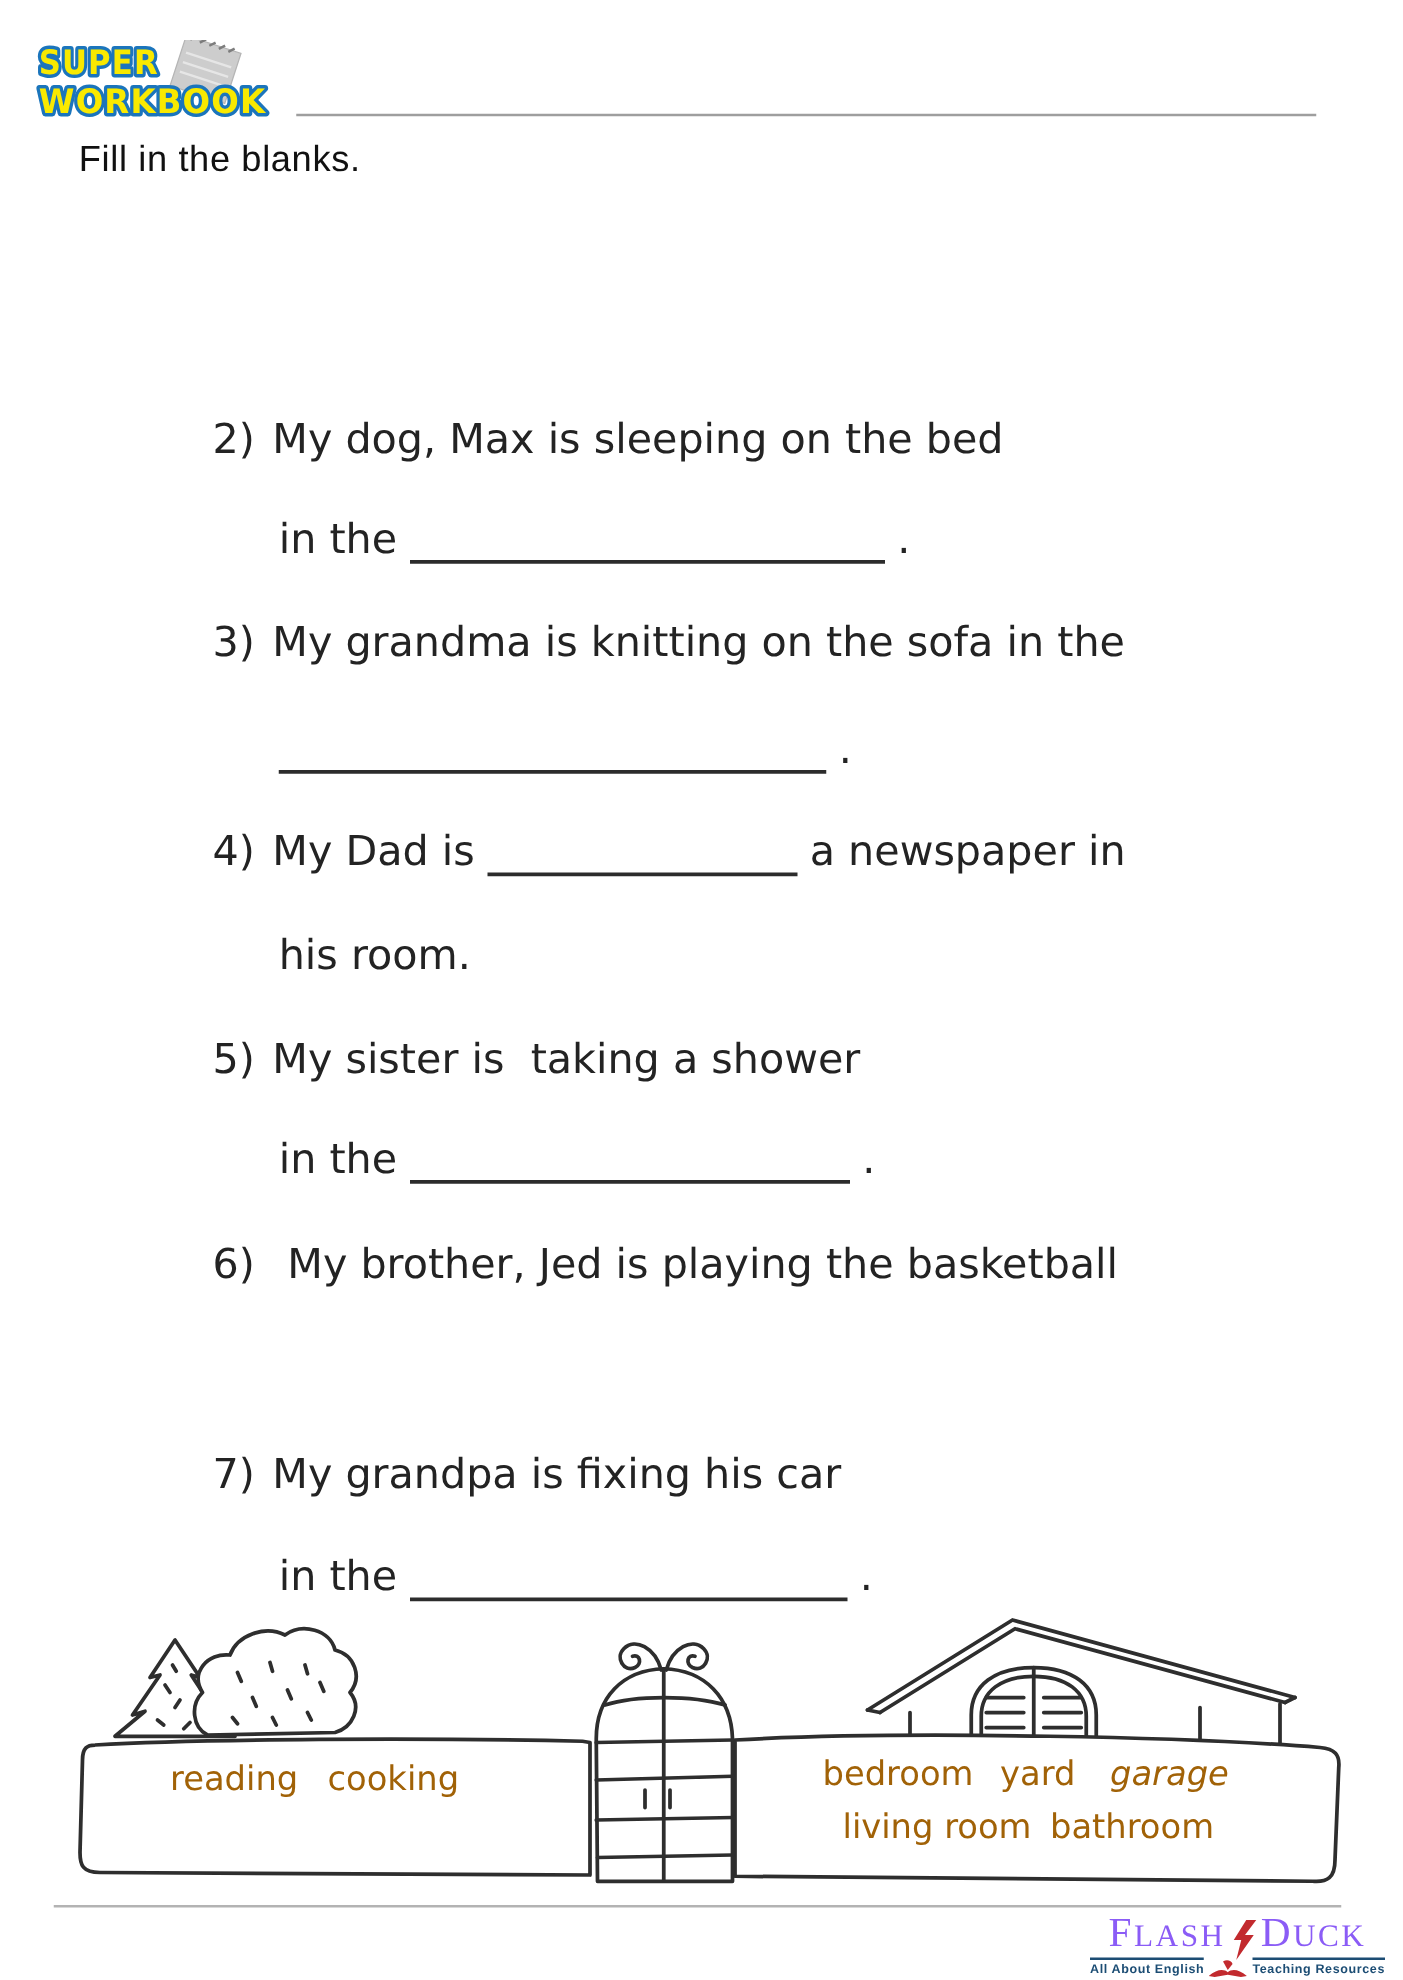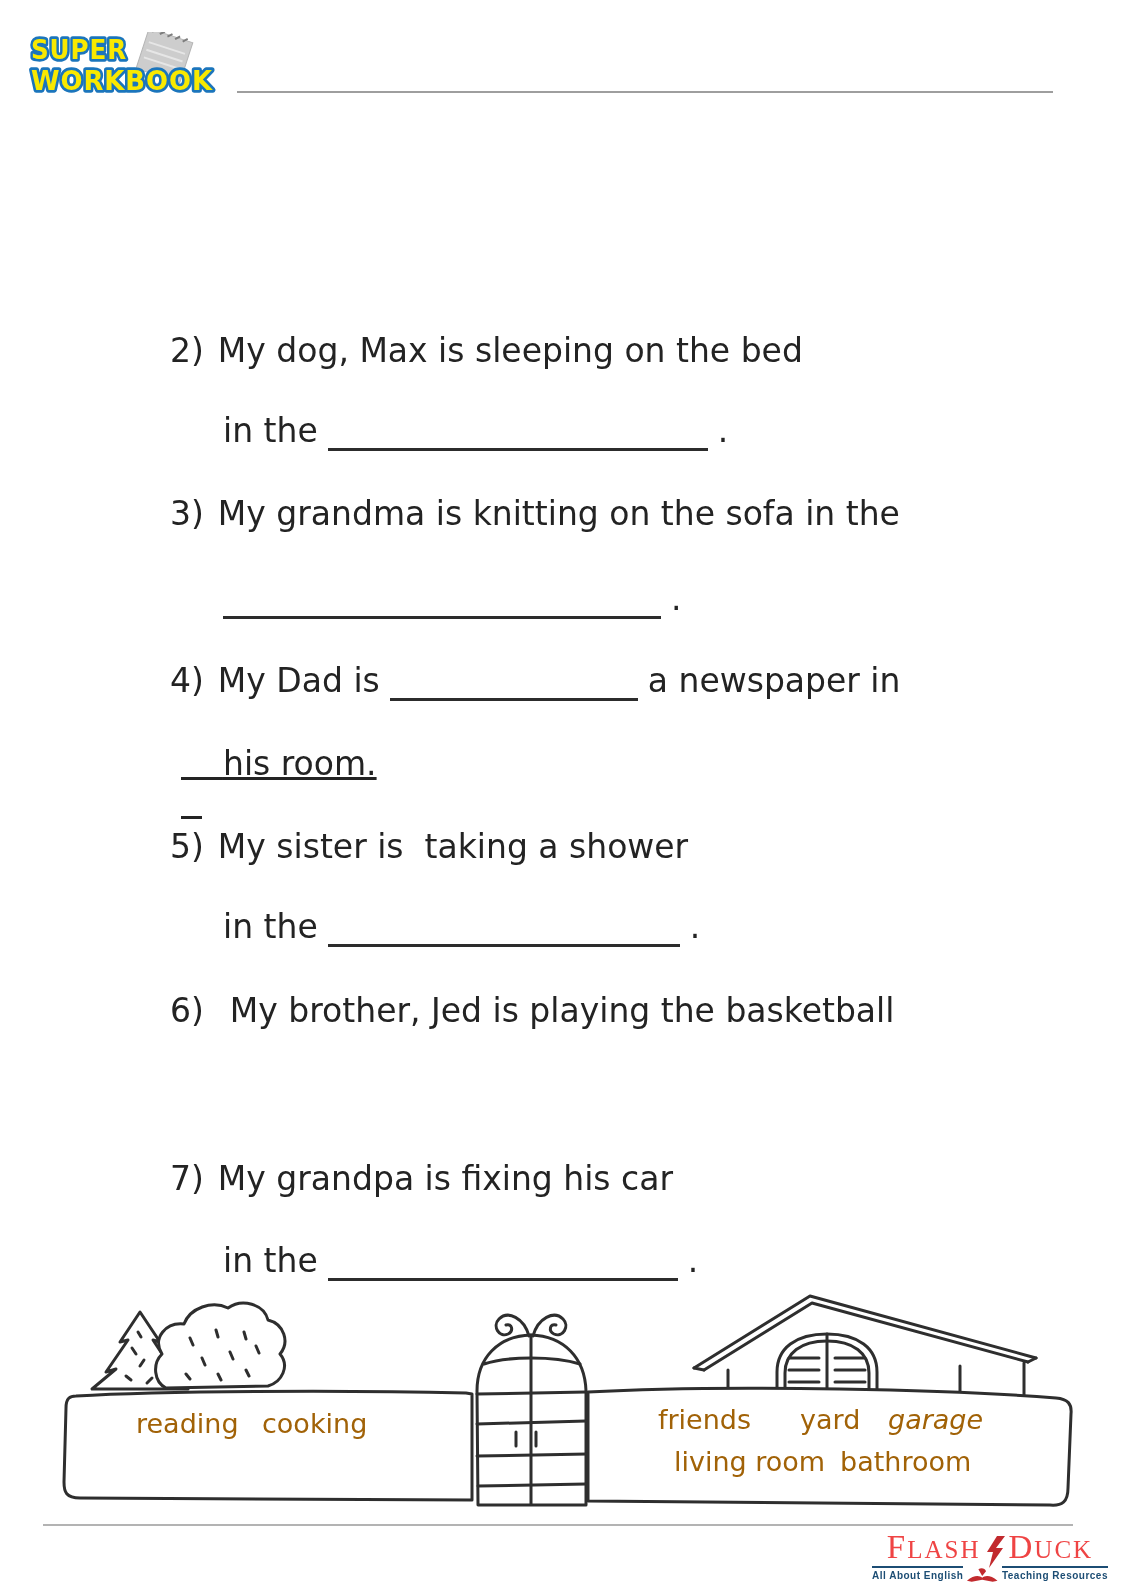--- a/index.html
+++ b/index.html
@@ -26,40 +26,40 @@
   .blank {
     display:inline-block; border-bottom:3px solid #2c2c2c; height:36px;
     vertical-align:-9px; margin:0 10px;
   }
   .i1l1{left:128px;top:210px;} .b1{width:198px;}
   .i2l1{left:128px;top:292px;}
   .i2l2{left:181px;top:372px;} .b2{width:380px;}
   .i3l1{left:128px;top:455px;}
   .i3l2{left:181px;top:540px;} .b3{width:438px;margin-left:0;}
   .i4l1{left:128px;top:622px;} .b4{width:248px;}
-  .i4l2{left:181px;top:705px;text-decoration:underline;}
+  .i4l2{left:181px;top:705px;}
   .i5l1{left:128px;top:788px;}
   .i5l2{left:181px;top:868px;} .b5{width:352px;}
   .i6l1{left:128px;top:952px;}
   .i6l2{left:181px;top:1036px;} .b6{width:300px;}
   .i7l1{left:128px;top:1120px;}
   .i7l2{left:181px;top:1202px;} .b7{width:350px;}
   
   .scene { position:absolute; left:40px; top:1286px; width:1045px; height:236px; }
   .scene svg { position:absolute; left:0; top:0; }
   .wb-word { position:absolute; font-size:27px; color:#a16207; white-space:pre; }
   .w-reading{left:96px;top:122px;}  .w-cooking{left:222px;top:122px;}
   .w-bedroom{left:618px;top:118px;} .w-yard{left:760px;top:118px;} .w-garage{left:848px;top:118px;font-style:italic;}
   .w-living{left:634px;top:160px;}  .w-bathroom{left:800px;top:160px;}
   
   .footer-rule { position:absolute; left:43px; top:1524px; width:1030px; height:2px; background:#b3b3b3; }
   .fd { position:absolute; left:872px; top:1531px; width:236px; }
   .fd-top { display:flex; align-items:flex-end; justify-content:center; gap:4px; }
   .fd-word {
-    display:inline-block; font-family:"Liberation Serif", serif; color:#ef4444;
+    display:inline-block; font-family:"Liberation Serif", serif; color:#8b5cf6;
     font-size:25px; letter-spacing:2px; line-height:1;
   }
   .fd-word::first-letter { font-size:33px; }
   .fd-bolt { width:24px; height:32px; margin:0 -2px -4px -2px; }
   .fd-bottom { display:flex; align-items:flex-start; justify-content:flex-start; gap:3px; margin-top:2px; }
   .fd-tag {
     font-family:"Liberation Sans", sans-serif; font-weight:bold; font-size:10px;
     color:#1C4D74; border-top:2px solid #1C4D74; padding-top:2px; letter-spacing:0.5px;
     white-space:nowrap;
   }
@@ -76,20 +76,21 @@
     <g transform="rotate(18 138 22)">
       <rect x="114" y="3" width="46" height="42" fill="#cdcdcd" stroke="#b5b5b5" stroke-width="1"></rect>
       <path d="M118,5 l4,-4 M126,5 l4,-4 M134,5 l4,-4 M142,5 l4,-4 M150,5 l4,-4" stroke="#7d7d7d" stroke-width="2" fill="none"></path>
       <path d="M118,16 h38 M118,24 h38 M118,32 h38" stroke="#e6e6e6" stroke-width="2" fill="none"></path>
     </g>
     <text class="logo-text" x="3" y="27" textLength="96" lengthAdjust="spacingAndGlyphs" fill="#F9E900">SUPER</text>
     <text class="logo-text" x="3" y="58" textLength="182" lengthAdjust="spacingAndGlyphs" fill="#F9E900">WORKBOOK</text>
   </svg>
   <div class="header-rule"></div>
 
+  <div class="heading">Fill in the blanks.</div>
 
 
   <div class="line i2l1">
     <span class="num">2)</span><span>My dog, Max is sleeping on the bed</span>
   </div>
   <div class="line i2l2">
     <span>in the</span><span class="blank b2"></span><span>.</span>
   </div>
 
   <div class="line i3l1">
@@ -156,21 +157,21 @@
         <path class="stroke-fill" d="M438,219 L437,105 C437,72 458,50 491,49 C524,50 545,72 546,105 L546,219 Z"></path>
         <path class="stroke" d="M444,78 C468,70 514,70 540,78 M437,108 L546,106 M437,138 L546,135 M437,170 L547,168 M438,200 L546,198"></path>
         <path class="stroke" d="M491,49 L491,218"></path>
         <path class="stroke" d="M489,50 C484,32 468,24 459,33 C452,40 459,52 468,48 C474,45 472,37 466,39"></path>
         <path class="stroke" d="M493,50 C498,32 514,24 523,33 C530,40 523,52 514,48 C508,45 510,37 516,39"></path>
         <path class="stroke" d="M476,146 L476,160 M496,146 L496,160" stroke-width="3.5"></path>
       </g>
     </svg>
     <span class="wb-word w-reading">reading</span>
     <span class="wb-word w-cooking">cooking</span>
-    <span class="wb-word w-bedroom">friends</span>
+    <span class="wb-word w-bedroom">bedroom</span>
     <span class="wb-word w-yard">yard</span>
     <span class="wb-word w-garage">garage</span>
     <span class="wb-word w-living">living room</span>
     <span class="wb-word w-bathroom">bathroom</span>
   </div>
 
   <div class="footer-rule"></div>
   <div class="fd">
     <div class="fd-top">
       <span class="fd-word">FLASH</span>

